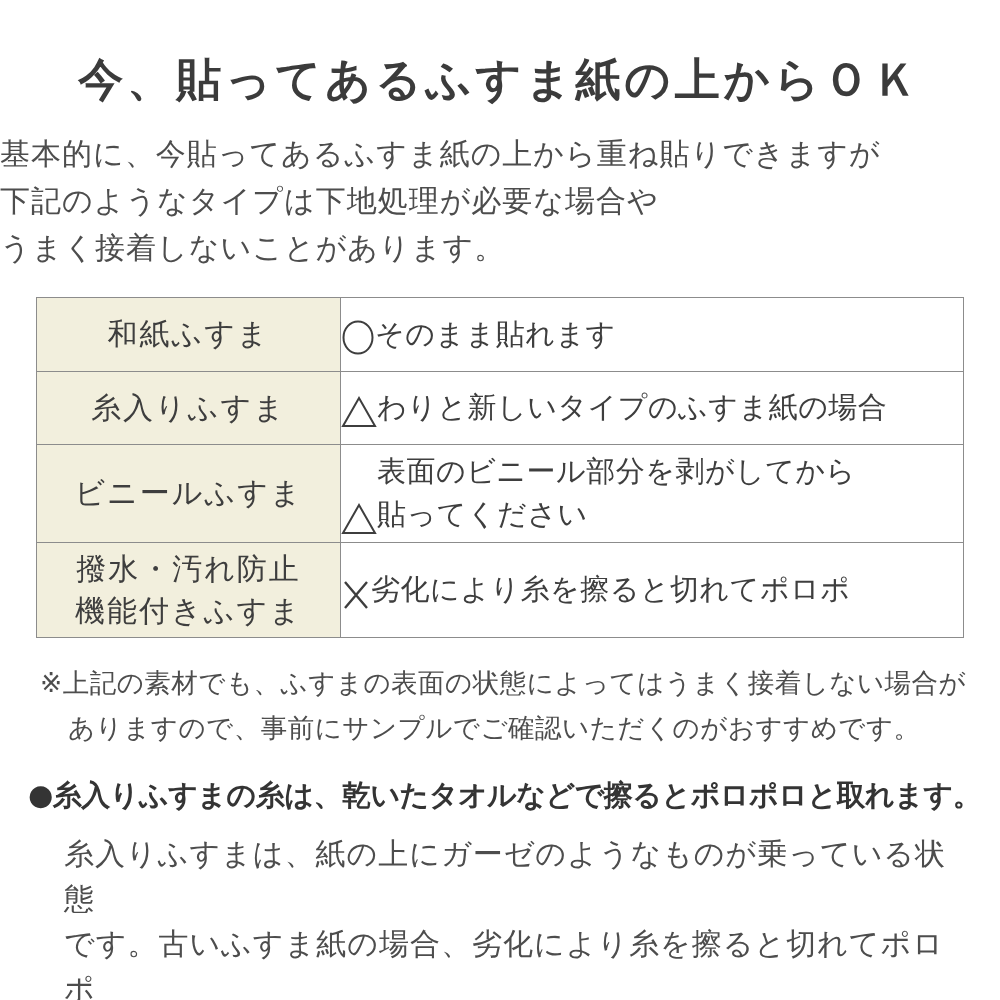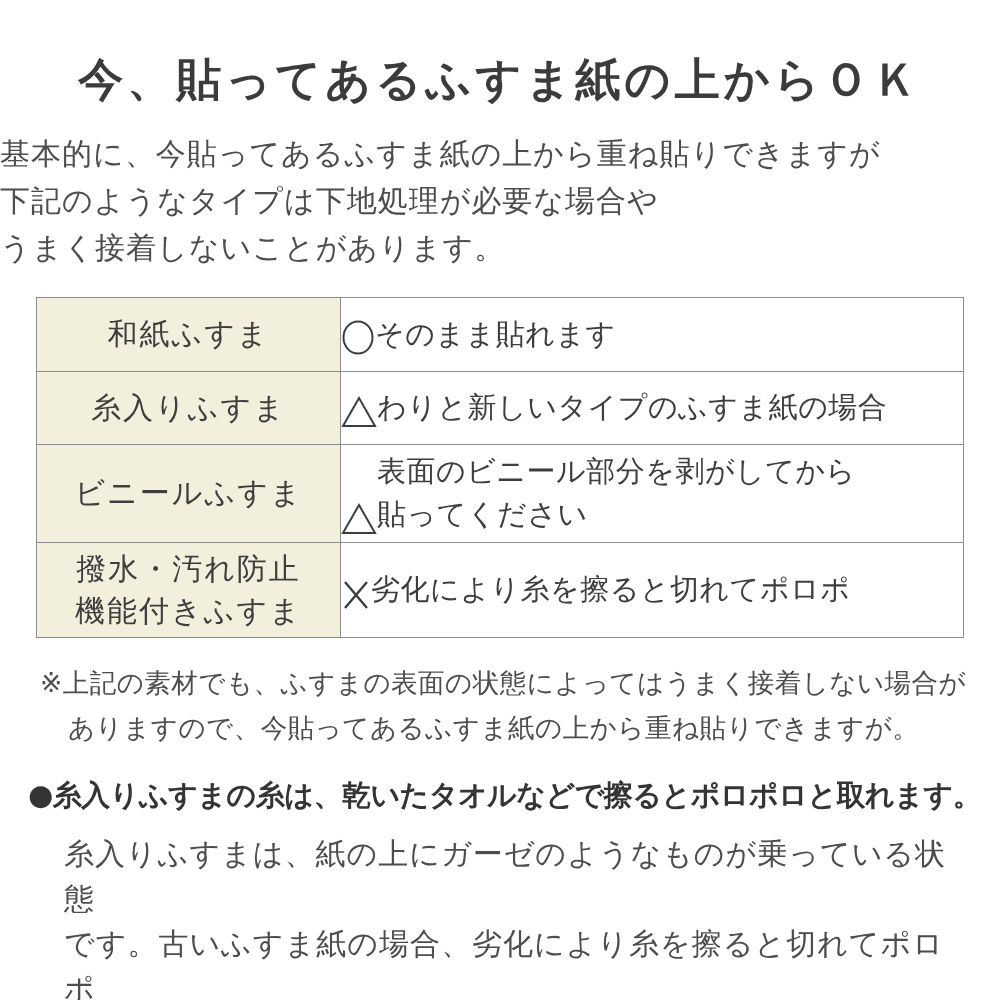--- a/index.html
+++ b/index.html
@@ -163,21 +163,21 @@
                 </svg>
             </span>
             <span class="desc-text">劣化により糸を擦ると切れてポロポ</span>
           </div>
         </td>
       </tr>
     </tbody>
   </table>
 
   <p class="caution-note">※上記の素材でも、ふすまの表面の状態によってはうまく接着しない場合が
-ありますので、今貼ってあるふすま紙の上から重ね貼りできますが。</p>
+ありますので、事前にサンプルでご確認いただくのがおすすめです。</p>
 
   <h2 class="thread-heading"><span>●</span><span>糸入りふすまの糸は、乾いたタオルなどで擦るとポロポロと取れます。</span></h2>
 
   <p class="thread-body">糸入りふすまは、紙の上にガーゼのようなものが乗っている状態
 です。古いふすま紙の場合、劣化により糸を擦ると切れてポロポ
 ロと取れます。わりと新しいタイプのふすま紙の場合、糸の一部
 を持つとガーゼのようなものがめくれて剥がしやすくなります。</p>
 
 </main>
 

